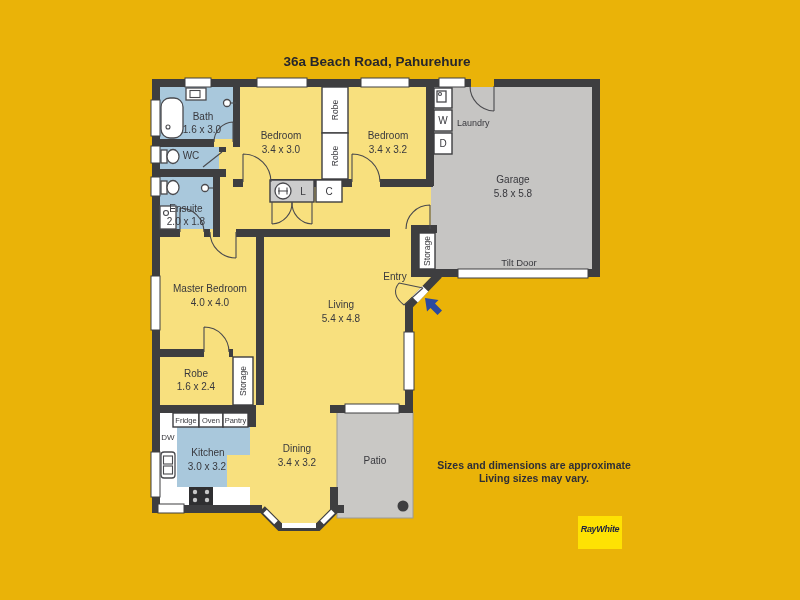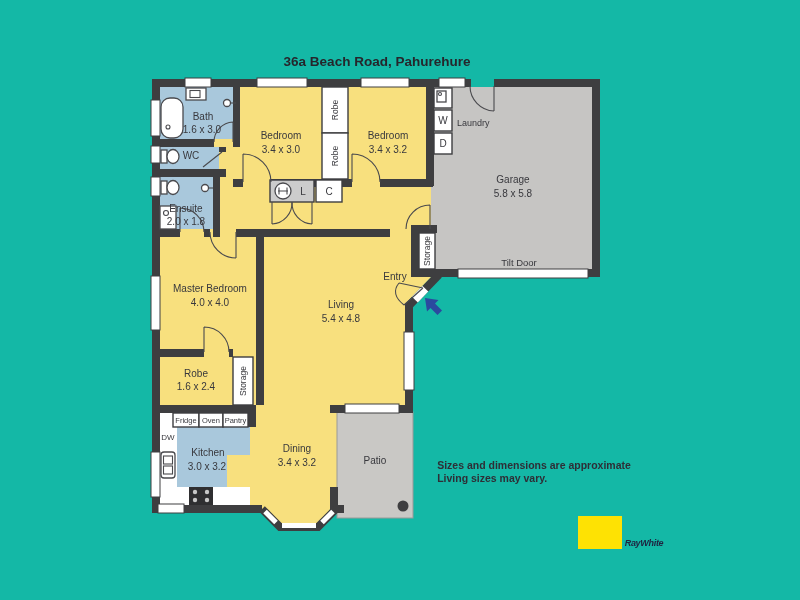--- a/index.html
+++ b/index.html
@@ -1,25 +1,25 @@
 <!DOCTYPE html>
 <html><head>
 <meta charset="utf-8">
 <style>
   html,body{margin:0;padding:0;background:#ffffff;}
-  #stage{position:relative;width:800px;height:600px;background:#14b8a6;overflow:hidden;
+  #stage{position:relative;width:800px;height:600px;background:#eab308;overflow:hidden;
          font-family:"Liberation Sans",sans-serif;}
   #plan-title{position:absolute;left:377px;top:54px;transform:translateX(-50%);
 
         font-size:13.5px;font-weight:700;color:#26262c;white-space:nowrap;}
   #disclaimer{position:absolute;left:534px;top:459px;transform:translateX(-50%);
-        font-size:10.5px;font-weight:700;color:#2e2e36;line-height:12.5px;white-space:nowrap;}
+        text-align:center;font-size:10.5px;font-weight:700;color:#2e2e36;line-height:12.5px;white-space:nowrap;}
   #brand-logo{position:absolute;left:578px;top:516px;width:44px;height:33px;background:#fee203;}
-  #brand-logo span{position:absolute;bottom:1px;left:50%;transform:translateX(-50%);
-        font-size:9px;font-style:italic;font-weight:800;color:#1f2440;letter-spacing:-0.3px;white-space:nowrap;margin-left:44px;}
+  #brand-logo span{position:absolute;bottom:15px;left:50%;transform:translateX(-50%);
+        font-size:9px;font-style:italic;font-weight:800;color:#1f2440;letter-spacing:-0.3px;white-space:nowrap;}
   svg{position:absolute;left:0;top:0;}
   svg text{font-family:"Liberation Sans",sans-serif;fill:#38383d;}
   .yellow{fill:#F8E07E}
   .blue{fill:#A9C8DC}
   .ggray{fill:#C6C5C3}
   .pgray{fill:#C9C8C5;stroke:#9a9a98;stroke-width:1}
   .wall{fill:#3E3E40}
   .win{fill:#ffffff;stroke:#3E3E40;stroke-width:1}
   .wbox{fill:#ffffff;stroke:#3E3E40;stroke-width:1.4}
   .gbox{fill:#cccccc;stroke:#3E3E40;stroke-width:1.4}

